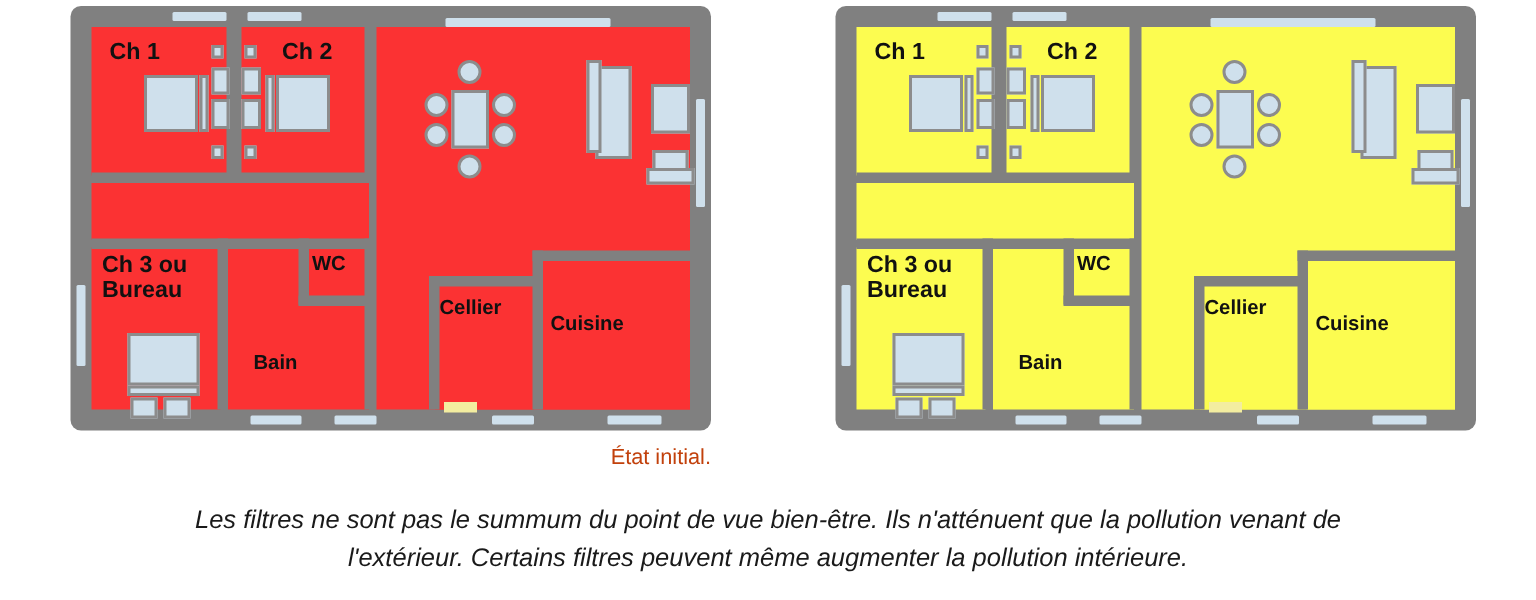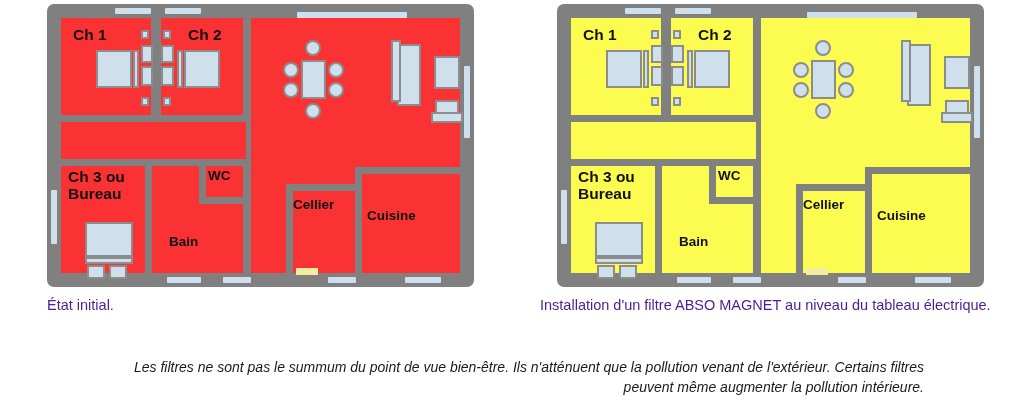--- a/index.html
+++ b/index.html
@@ -82,37 +82,37 @@
     font-size: 15.5px;
   }
   .label.reg {
     font-weight: bold;
     font-size: 13.5px;
   }
 
   
   .caption {
     position: absolute;
-    text-align: left;
-    color: #4c1d95;
+    text-align: right;
+    color: #c2410c;
     font-size: 14.5px;
     line-height: 1.28;
     font-family: "Liberation Sans", sans-serif;
   }
   .caption-left  { left: 47px;  top: 296px; width: 427px; }
   .caption-right { left: 540px; top: 296px; width: 460px; }
 
   .footnote {
     position: absolute;
     left: 100px;
-    top: 357px;
+    top: 335px;
     width: 824px;
-    text-align: right;
+    text-align: center;
     font-style: italic;
-    font-size: 14px;
+    font-size: 17px;
     line-height: 1.45;
     color: #1a1a1a;
     font-family: "Liberation Sans", sans-serif;
   }
 </style>
 </head>
 <body>
 
 <div class="page">
 
@@ -271,17 +271,16 @@
     <div class="label bold" style="left:141px; top:23px;">Ch 2</div>
     <div class="label bold" style="left:21px; top:165px;">Ch 3 ou
 Bureau</div>
     <div class="label reg" style="left:122px; top:231px;">Bain</div>
     <div class="label reg" style="left:161px; top:165px;">WC</div>
     <div class="label reg" style="left:246px; top:194px;">Cellier</div>
     <div class="label reg" style="left:320px; top:205px;">Cuisine</div>
   </div>
 
   <div class="caption caption-left">État initial.</div>
-  <div class="caption caption-right">Installation d'un filtre ABSO MAGNET au niveau du tableau électrique.</div>
 
   <div class="footnote">Les filtres ne sont pas le summum du point de vue bien-être. Ils n'atténuent que la pollution venant de l'extérieur. Certains filtres peuvent même augmenter la pollution intérieure.</div>
 
 </div>
 
 </body></html>

